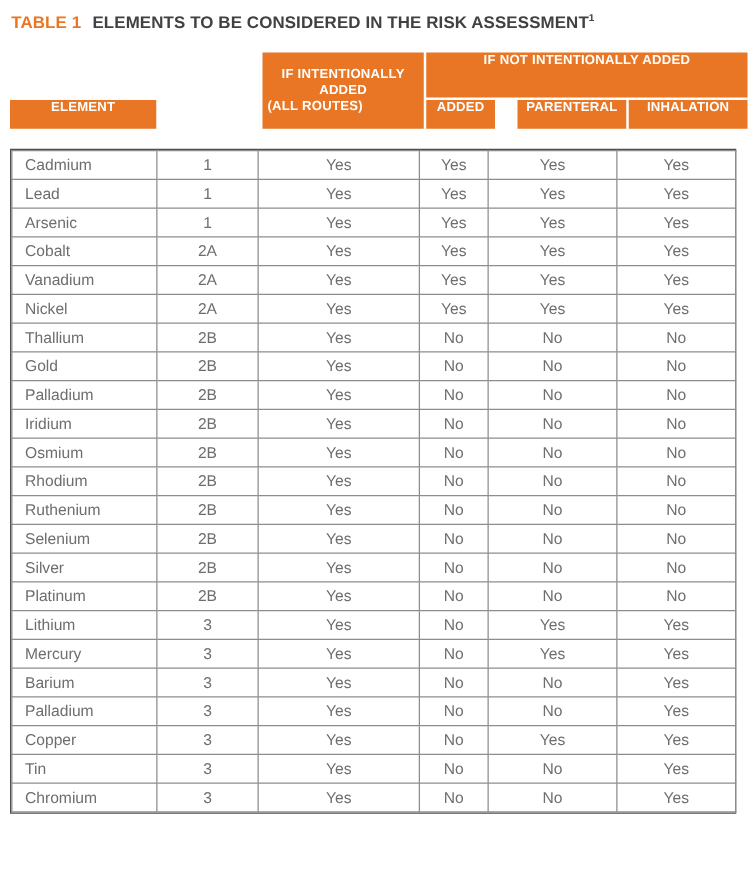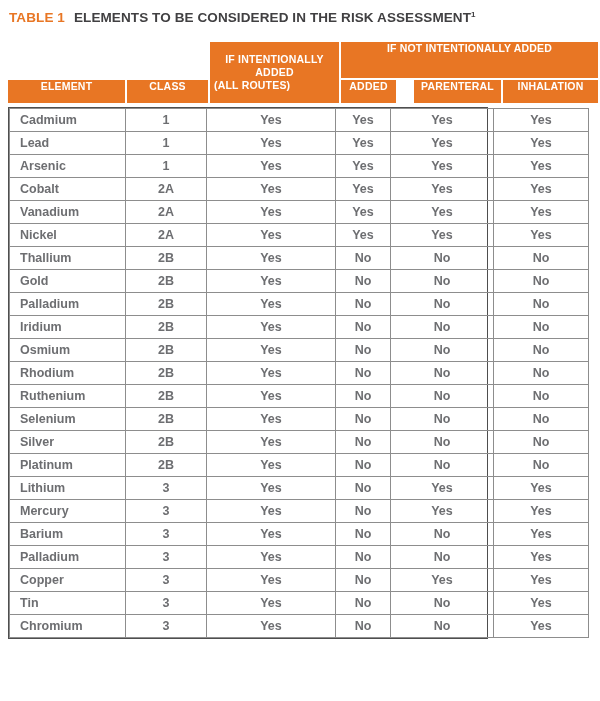--- a/index.html
+++ b/index.html
@@ -47,24 +47,23 @@
   .h-intentional { grid-column: 3; grid-row: 1 / 3; flex-direction: column; padding: 2px 4px; }
   .h-group { grid-column: 4 / 7; grid-row: 1; }
   .h-element { grid-column: 1; grid-row: 2; }
   .h-class { grid-column: 2; grid-row: 2; }
   .h-oral { grid-column: 4; grid-row: 2; }
   .h-parenteral { grid-column: 5; grid-row: 2; margin-left: 16px; }
   .h-inhalation { grid-column: 6; grid-row: 2; }
 
   
   .body-wrap {
-    width: 480px;
+    width: 581px;
     border: 1px solid var(--outer-border, #4E4E4E);
-    margin-top: 4px;
-    font-weight: bold;
+    margin-top: 16px;
   }
   table.body-table {
     border-collapse: collapse;
     table-layout: fixed;
     width: 100%;
   }
   .body-table td {
     height: 23px;
     border: 1px solid var(--grid-line, #8D8D8D);
     font-size: 12.5px;
@@ -90,21 +89,20 @@
   </div>
 
   <div class="header-grid">
     <div class="h-spacer"></div>
     <div class="hcell h-intentional">
       <span>IF INTENTIONALLY ADDED</span>
       <span>(ALL ROUTES)</span>
     </div>
     <div class="hcell h-group">IF NOT INTENTIONALLY ADDED</div>
     <div class="hcell h-element">ELEMENT</div>
-    <div class="hcell h-class">CLASS</div>
     <div class="hcell h-oral">ADDED</div>
     <div class="hcell h-parenteral">PARENTERAL</div>
     <div class="hcell h-inhalation">INHALATION</div>
   </div>
 
   <div class="body-wrap">
     <table class="body-table">
       <colgroup>
         <col style="width:116px">
           <col style="width:81px">

